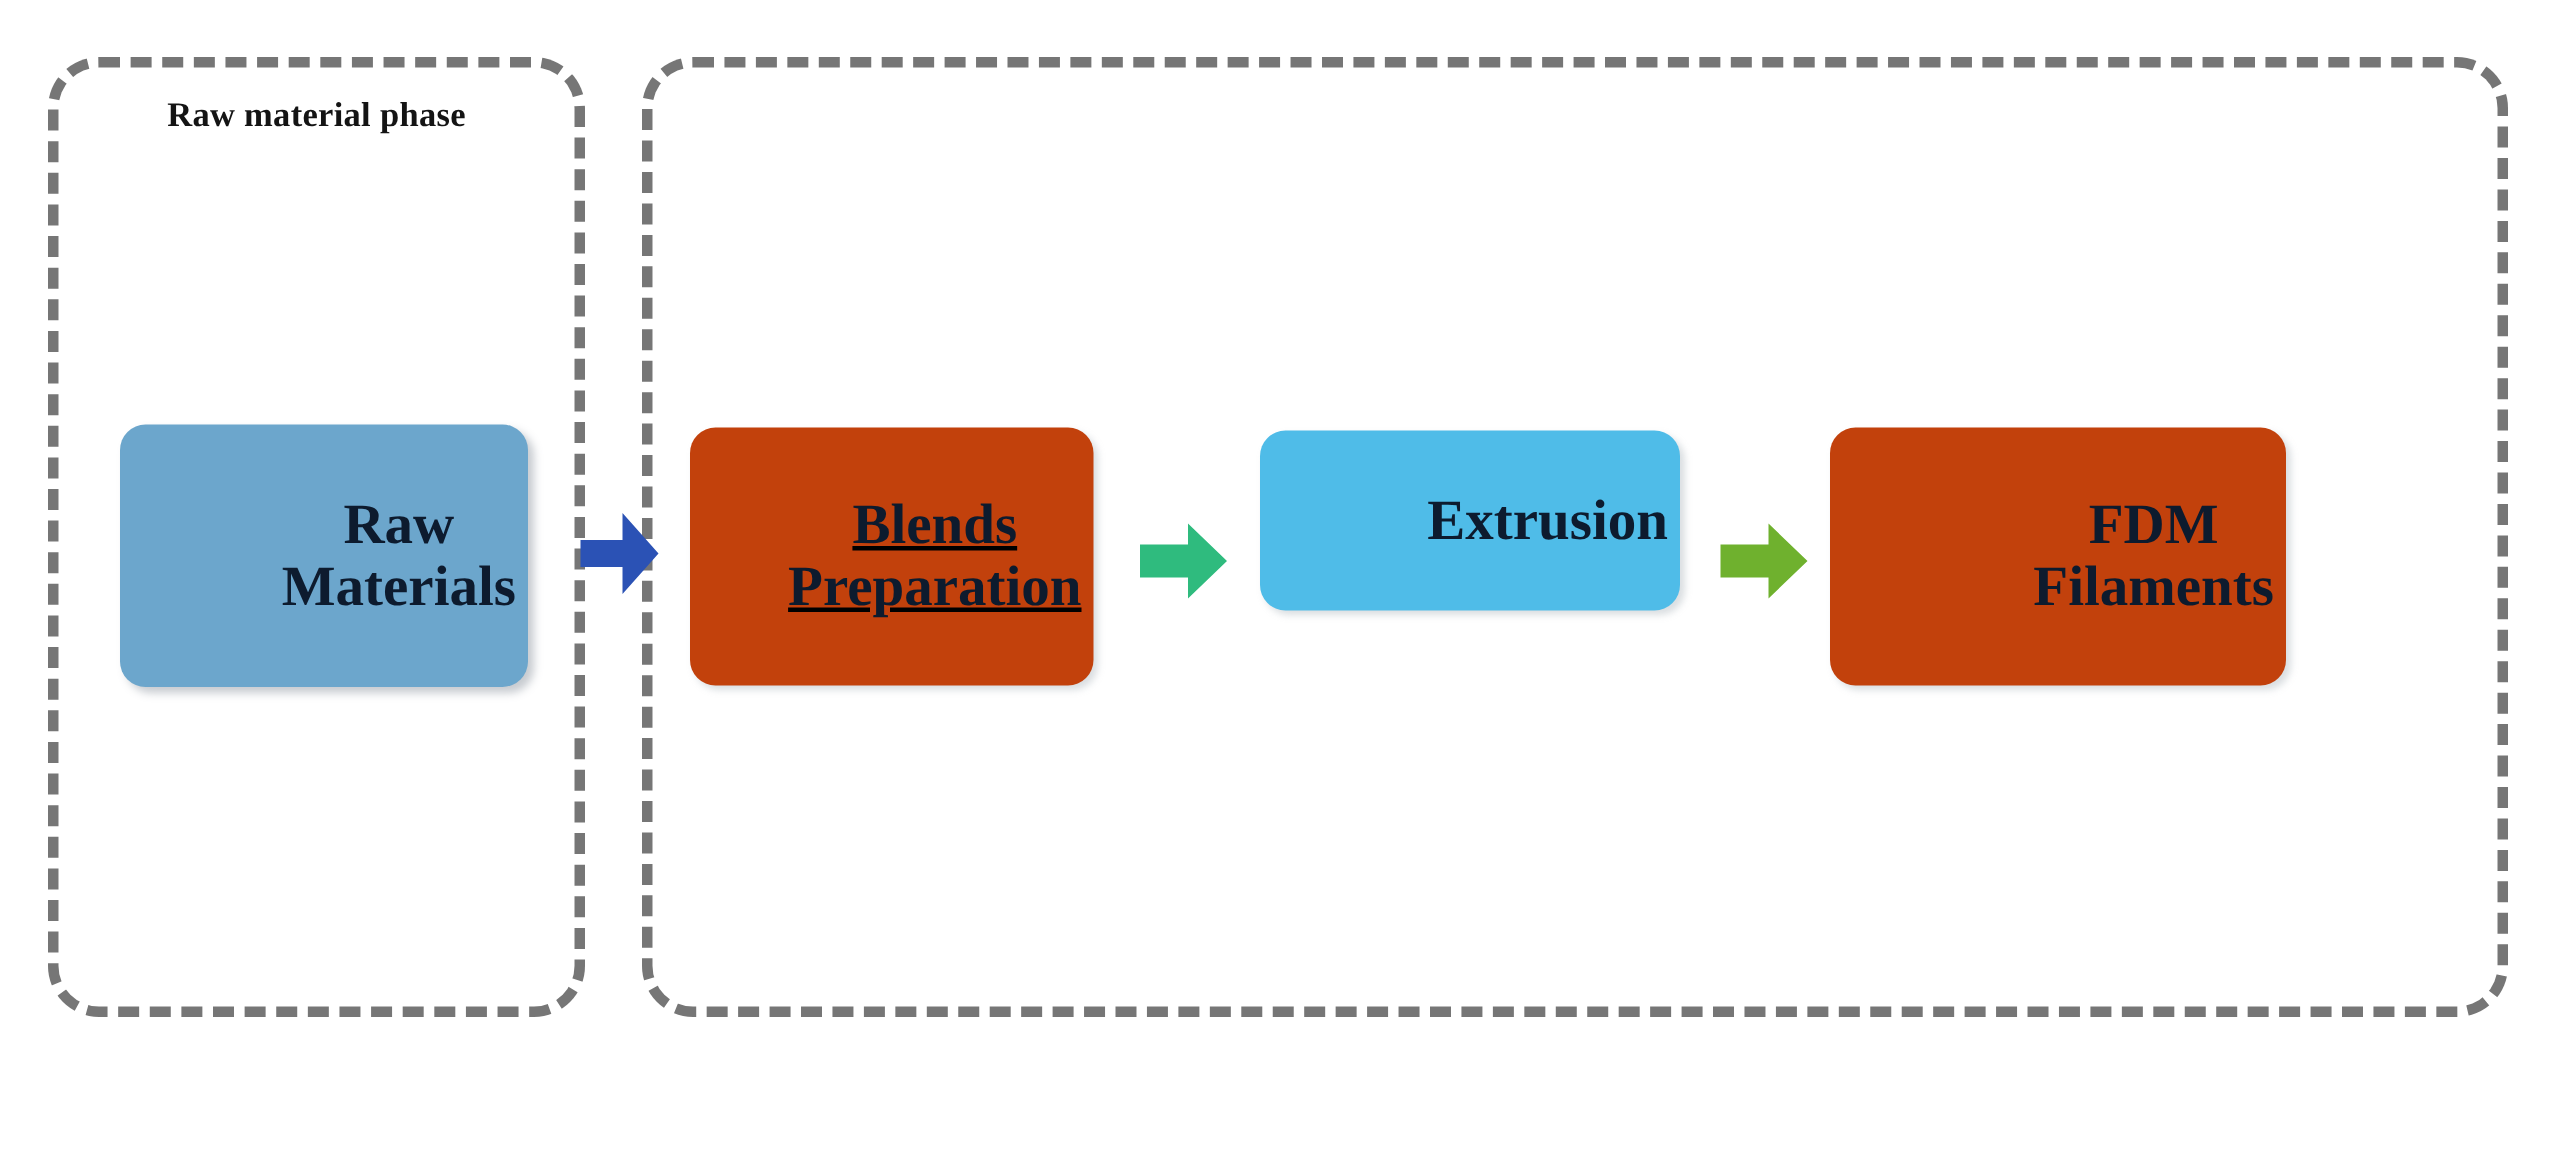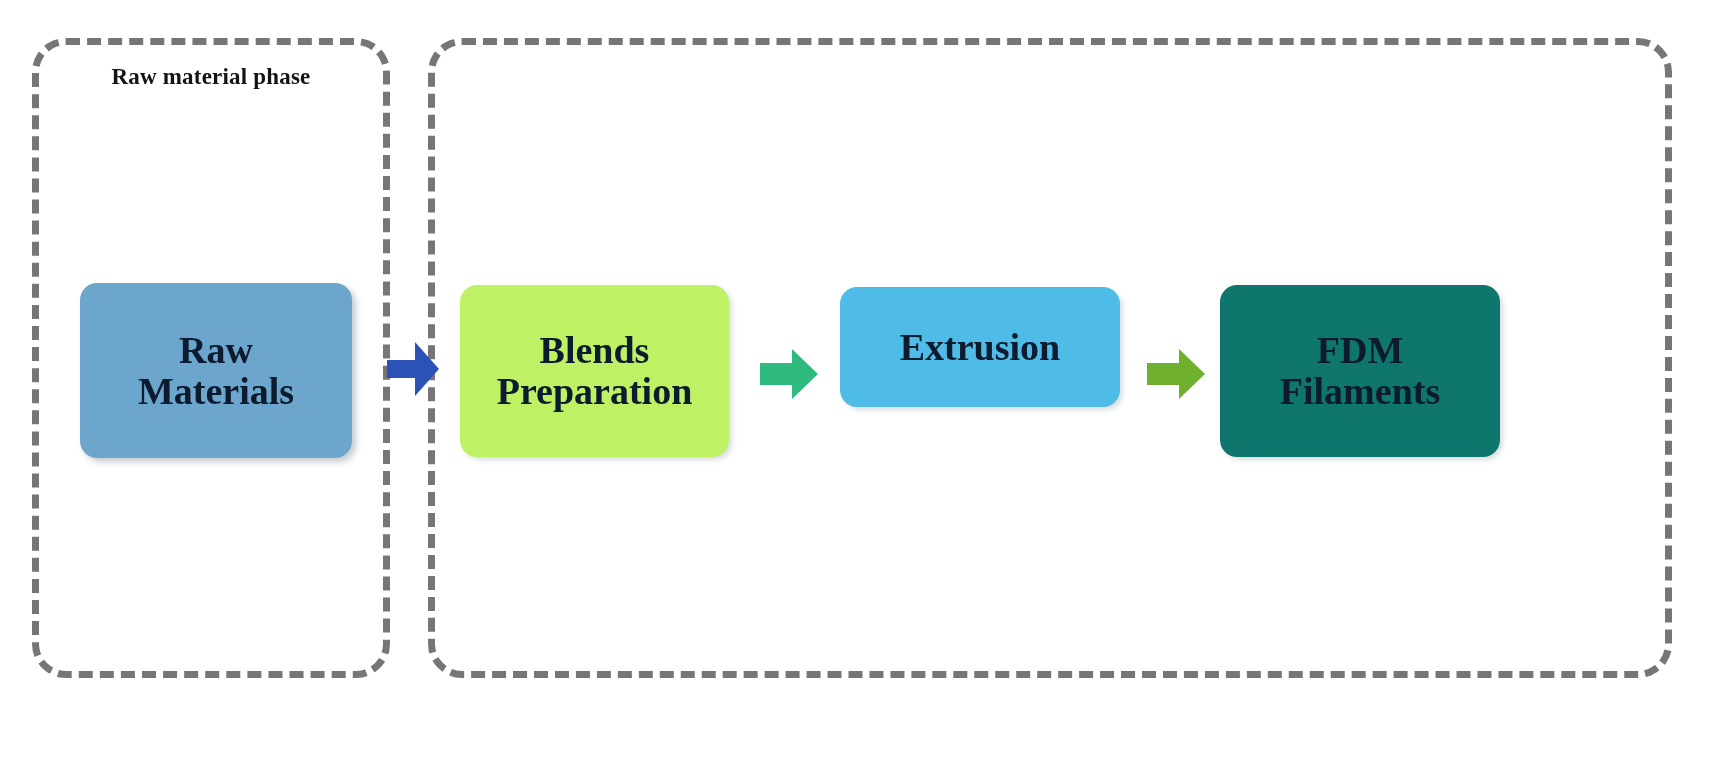--- a/index.html
+++ b/index.html
@@ -59,21 +59,21 @@
     width: 1244px;
   }
 
   
   .node {
     position: absolute;
     box-sizing: border-box;
     border-radius: 17px;
     display: flex;
     align-items: center;
-    justify-content: center;
+    justify-content: flex-end;
     text-align: center;
   }
   .node .node-label {
     font-weight: bold;
     font-size: 38px;
     line-height: 1.07;
     color: #0d1b2e;
     padding: 0 8px;
     white-space: pre-line;
   }
@@ -84,37 +84,38 @@
     width: 272px;
     height: 175px;
     background: #6ca6cc;
     box-shadow: 4px 4px 6px rgba(130,140,150,0.45);
   }
   #node-blends {
     left: 460px;
     top: 285px;
     width: 269px;
     height: 172px;
-    background: #bef264;
+    background: #c2410c;
     box-shadow: 3px 3px 5px rgba(150,160,170,0.35);
+    text-decoration: underline;
   }
   #node-extrusion {
     left: 840px;
     top: 287px;
     width: 280px;
     height: 120px;
     background: #4fbce8;
     box-shadow: 3px 3px 5px rgba(150,160,170,0.35);
   }
   #node-fdm {
     left: 1220px;
     top: 285px;
-    width: 280px;
+    width: 304px;
     height: 172px;
-    background: #0f766e;
+    background: #c2410c;
     box-shadow: 3px 3px 5px rgba(150,160,170,0.35);
   }
 
   
   .arrow {
     position: absolute;
   }
   #arrow-blue {
     left: 385px;
     top: 338px;

